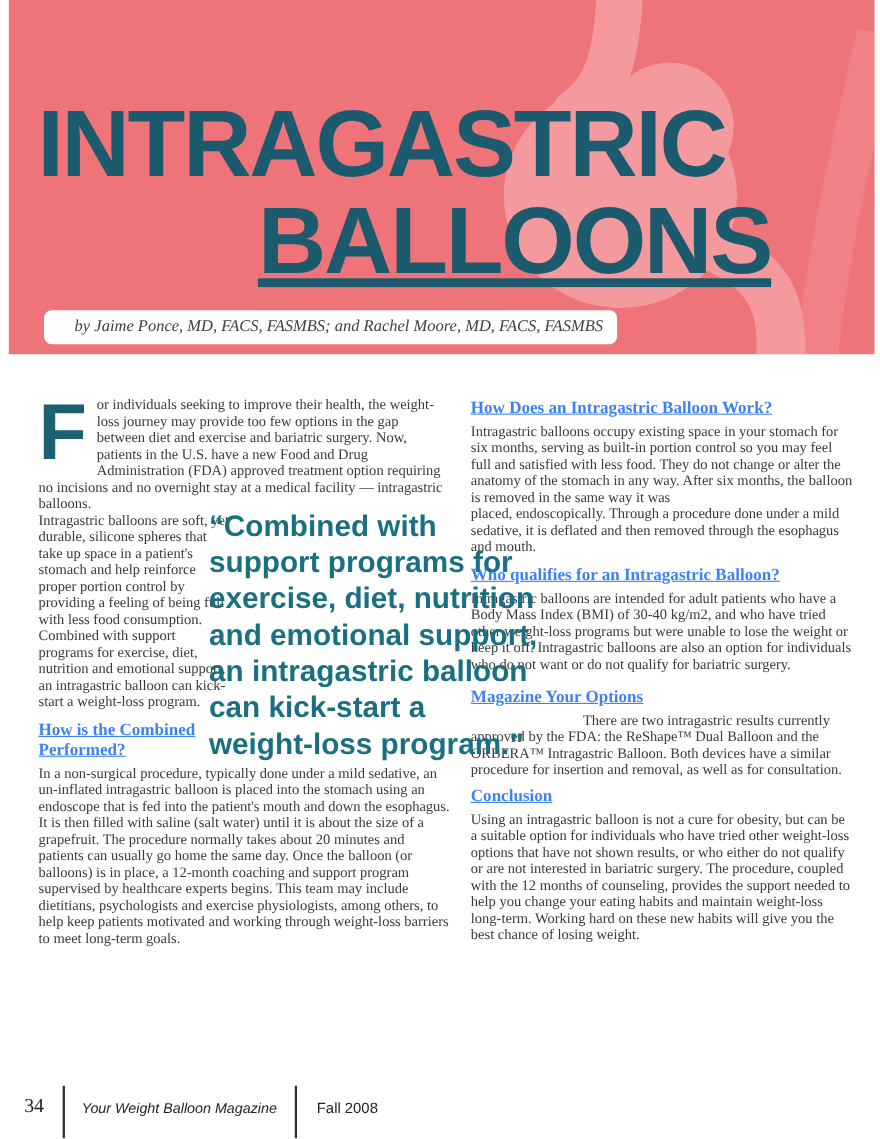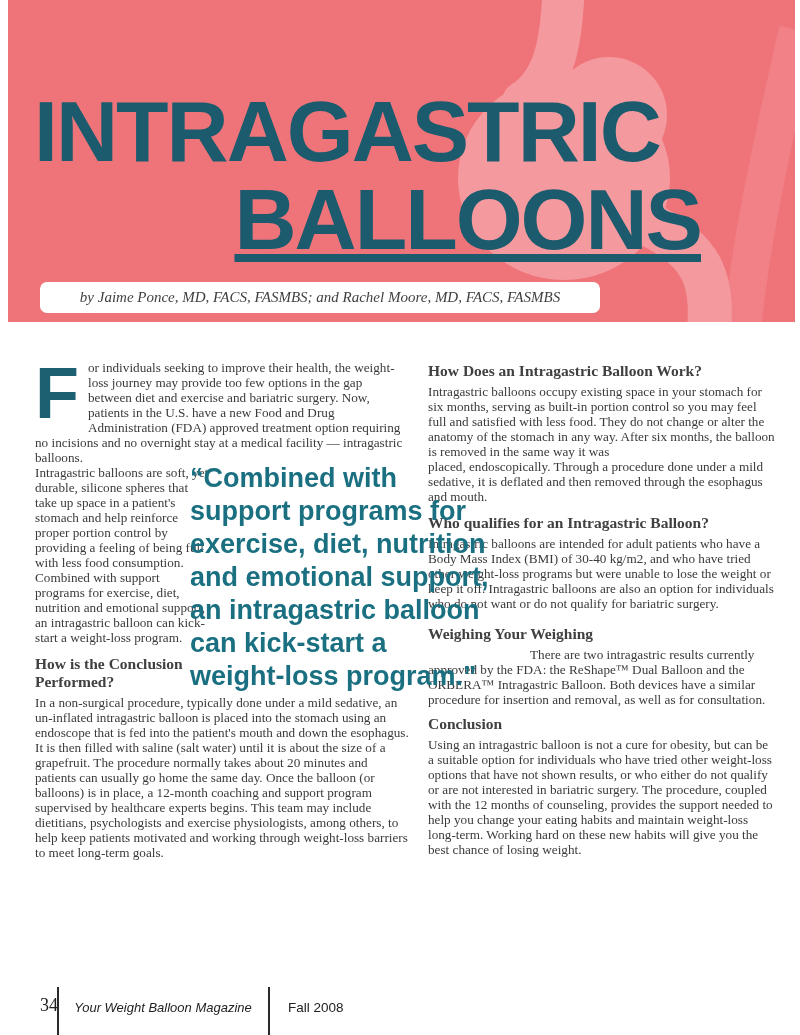--- a/index.html
+++ b/index.html
@@ -11,47 +11,47 @@
   .hero svg{position:absolute;left:0;top:0;pointer-events:none;}
   .kicker{position:absolute;left:26px;top:26px;
           font-family:"Liberation Sans",sans-serif;font-weight:bold;
           font-size:48px;letter-spacing:0.5px;color:#ffffff;white-space:nowrap;}
   .title1{position:absolute;left:26px;top:88px;
           font-family:"Liberation Sans",sans-serif;font-weight:bold;
           font-size:86px;line-height:1;letter-spacing:-2px;color:#1b5b6d;white-space:nowrap;}
   .title2{position:absolute;right:94px;top:176px;
           font-family:"Liberation Sans",sans-serif;font-weight:bold;
           font-size:86px;line-height:1;letter-spacing:-2px;color:#1b5b6d;white-space:nowrap;text-decoration:underline;}
-  .byline{position:absolute;left:32px;top:282px;width:560px;height:31px;
+  .byline{position:absolute;left:32px;top:282px;width:506px;height:31px;
           background:#ffffff;border-radius:7px;
-          font-style:italic;font-size:15px;line-height:31px;text-align:center;color:#3f3f3f;}
+          font-style:italic;font-size:15px;line-height:31px;text-align:center;color:#3f3f3f;padding-left:15px;}
 
   
   .col{position:absolute;font-size:13.2px;line-height:15px;color:#3a3a3a;text-align:left;}
   .col-left{left:35px;top:360px;width:374px;}
   .col-right{left:428px;top:362px;width:348px;}
   .col p{margin:0 0 0 0;}
-  .col h3{font-size:15.5px;line-height:18px;margin:10px 0 4px 0;color:#404040;
-          font-family:"Liberation Serif",serif;}
+  .col h3{font-size:15.5px;line-height:18px;margin:10px 0 4px 0;color:#3b82f6;
+          font-family:"Liberation Serif",serif;text-decoration:underline;}
   .dropcap{float:left;font-family:"Liberation Sans",sans-serif;font-weight:bold;
            font-size:72px;line-height:58px;color:#1d6072;margin:4px 9px 0 0;}
   .narrow-h{width:190px;}
   .narrow-p{width:174px;}
   .proc-h{width:190px;}
   .wrap-right{margin-left:100px;}
   .indent-first{text-indent:102px;}
 
   
   .pullquote{position:absolute;left:190px;top:462px;width:336px;
              font-family:"Liberation Sans",sans-serif;font-weight:bold;
              font-size:27px;line-height:33px;color:#1a7080;
              text-align:left;white-space:pre-line;}
 
   
-  .pgnum{position:absolute;left:22px;top:995px;font-size:18px;color:#222;margin-left:18px;}
+  .pgnum{position:absolute;left:22px;top:995px;font-size:18px;color:#222;}
   .bar{position:absolute;top:987px;width:2px;height:48px;background:#2a2a2a;}
   .bar1{left:57px;}
   .bar2{left:268px;}
   .mag{position:absolute;left:68px;top:1000px;width:190px;text-align:center;
        font-family:"Liberation Sans",sans-serif;font-style:italic;font-size:13px;color:#222;}
   .issue{position:absolute;left:288px;top:1000px;
          font-family:"Liberation Sans",sans-serif;font-size:13.5px;color:#222;}
 </style>
 </head>
 <body>
@@ -67,31 +67,31 @@
       <path d="M636,222 C700,252 706,282 700,345" stroke="#f49a9f" stroke-width="44" fill="none" stroke-linecap="round"></path>
     </svg>
     <div class="title1">INTRAGASTRIC</div>
     <div class="title2">BALLOONS</div>
     <div class="byline">by Jaime Ponce, MD, FACS, FASMBS; and Rachel Moore, MD, FACS, FASMBS</div>
   </header>
 
   <section class="col col-left">
     <p><span class="dropcap">F</span><span>or individuals seeking to improve their health, the weight-loss journey may provide too few options in the gap between diet and exercise and bariatric surgery. Now, patients in the U.S. have a new Food and Drug Administration (FDA) approved treatment option requiring no incisions and no overnight stay at a medical facility — intragastric balloons.</span></p>
     <p class="narrow-p">Intragastric balloons are soft, yet durable, silicone spheres that take up space in a patient's stomach and help reinforce proper portion control by providing a feeling of being full with less food consumption. Combined with support programs for exercise, diet, nutrition and emotional support, an intragastric balloon can kick-start a weight-loss program.</p>
-    <h3 class="proc-h">How is the Conclusion Performed?</h3>
+    <h3 class="proc-h">How is the Combined Performed?</h3>
     <p>In a non-surgical procedure, typically done under a mild sedative, an un-inflated intragastric balloon is placed into the stomach using an endoscope that is fed into the patient's mouth and down the esophagus. It is then filled with saline (salt water) until it is about the size of a grapefruit. The procedure normally takes about 20 minutes and patients can usually go home the same day. Once the balloon (or balloons) is in place, a 12-month coaching and support program supervised by healthcare experts begins. This team may include dietitians, psychologists and exercise physiologists, among others, to help keep patients motivated and working through weight-loss barriers to meet long-term goals.</p>
   </section>
 
   <section class="col col-right">
     <h3 style="margin-top:0">How Does an Intragastric Balloon Work?</h3>
     <p>Intragastric balloons occupy existing space in your stomach for six months, serving as built-in portion control so you may feel full and satisfied with less food. They do not change or alter the anatomy of the stomach in any way. After six months, the balloon is removed in the same way it was</p>
     <p class="wrap-right">placed, endoscopically. Through a procedure done under a mild sedative, it is deflated and then removed through the esophagus and mouth.</p>
     <h3 class="wrap-right">Who qualifies for an Intragastric Balloon?</h3>
     <p class="wrap-right">Intragastric balloons are intended for adult patients who have a Body Mass Index (BMI) of 30-40 kg/m2, and who have tried other weight-loss programs but were unable to lose the weight or keep it off. Intragastric balloons are also an option for individuals who do not want or do not qualify for bariatric surgery.</p>
-    <h3 class="wrap-right" style="margin-top:14px">Weighing Your Weighing</h3>
+    <h3 class="wrap-right" style="margin-top:14px">Magazine Your Options</h3>
     <p class="indent-first">There are two intragastric results currently approved by the FDA: the ReShape™ Dual Balloon and the ORBERA™ Intragastric Balloon. Both devices have a similar procedure for insertion and removal, as well as for consultation.</p>
     <h3 style="margin-top:8px">Conclusion</h3>
     <p>Using an intragastric balloon is not a cure for obesity, but can be a suitable option for individuals who have tried other weight-loss options that have not shown results, or who either do not qualify or are not interested in bariatric surgery. The procedure, coupled with the 12 months of counseling, provides the support needed to help you change your eating habits and maintain weight-loss long-term. Working hard on these new habits will give you the best chance of losing weight.</p>
   </section>
 
   <div class="pullquote">“Combined with
 support programs for
 exercise, diet, nutrition
 and emotional support,
 an intragastric balloon

